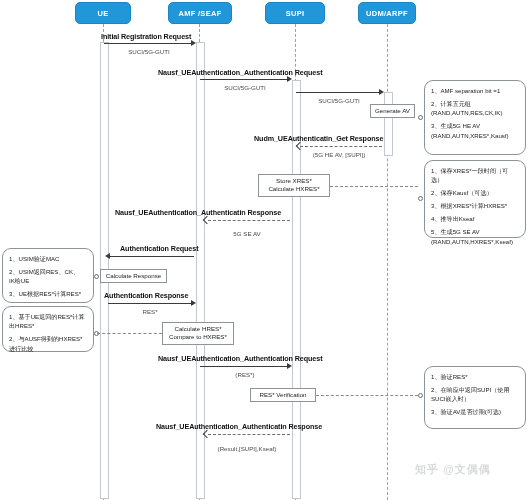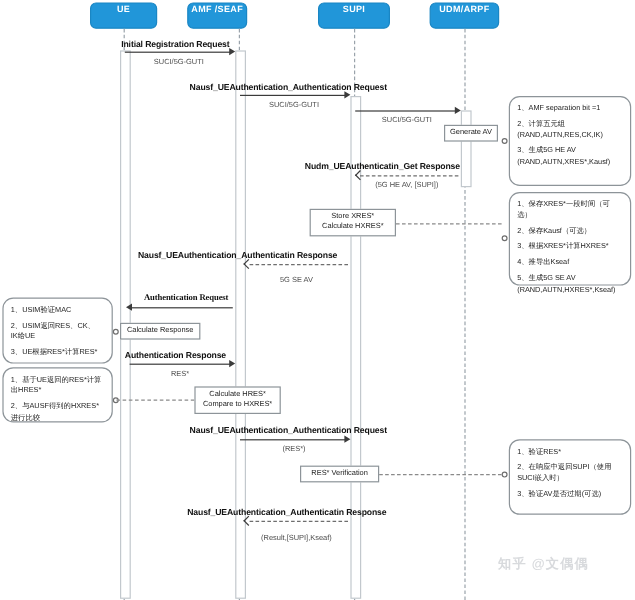--- a/index.html
+++ b/index.html
@@ -8,21 +8,21 @@
     font-family:"Liberation Sans","DejaVu Sans",sans-serif;
     -webkit-font-smoothing:antialiased;
   }
   #diagram{position:absolute;left:0;top:0;width:529px;height:500px;}
 
   
   .actor{
     position:absolute;height:22px;border-radius:5px;
     background:#2196d9;border:1px solid #1a86c4;
     color:#ffffff;font-size:7.5px;font-weight:bold;letter-spacing:.3px;
-    display:flex;justify-content:center;
+    display:flex;align-items:center;justify-content:center;
     box-sizing:border-box;
   }
   
   .lifeline{
     position:absolute;width:0;border-left:1px dashed #9aa3ab;top:24px;height:476px;
   }
   
   .activation{
     position:absolute;width:7px;background:#ffffff;border:1px solid #c2c8cd;
   }
@@ -77,21 +77,21 @@
   }
 </style>
 </head>
 <body>
 
 <div id="diagram">
 
   <div class="actor" style="left:75px;top:2px;width:56px;">
     <span>UE</span>
   </div>
-  <div class="actor" style="left:156px;top:2px;width:50px;">
+  <div class="actor" style="left:168px;top:2px;width:64px;">
     <span>AMF /SEAF</span>
   </div>
   <div class="actor" style="left:265px;top:2px;width:60px;">
     <span>SUPI</span>
   </div>
   <div class="actor" style="left:358px;top:2px;width:58px;">
     <span>UDM/ARPF</span>
   </div>
 
   <div class="lifeline" style="left:103px;"></div>
@@ -166,21 +166,21 @@
     <div>Store XRES*</div>
     <div>Calculate HXRES*</div>
   </div>
   <div class="conn-line" style="left:330px;top:186px;width:88px;"></div>
 
   <div class="msg-label" style="left:115px;top:208px;">Nausf_UEAuthentication_Authenticatin Response</div>
   <div class="arrow dashed" style="left:208px;top:220px;width:82px;"></div>
   <div class="arrowhead open-left" style="left:204px;top:217px;"></div>
   <div class="msg-sub" style="left:202px;top:230px;width:90px;">5G SE AV</div>
 
-  <div class="msg-label" style="left:120px;top:244px;font-family:Liberation Serif, serif;">Authentication Request</div>
+  <div class="msg-label" style="left:120px;top:244px;">Authentication Request</div>
   <div class="arrow" style="left:108px;top:256px;width:86px;"></div>
   <div class="arrowhead left" style="left:105px;top:253px;"></div>
 
   <div class="note" style="left:2px;top:248px;width:92px;height:55px;">
     <div class="line">
       <span>1、USIM验证MAC</span>
     </div>
     <div class="line">
       <span>2、USIM返回RES、CK、</span>
       <span class="cont">IK给UE</span>

